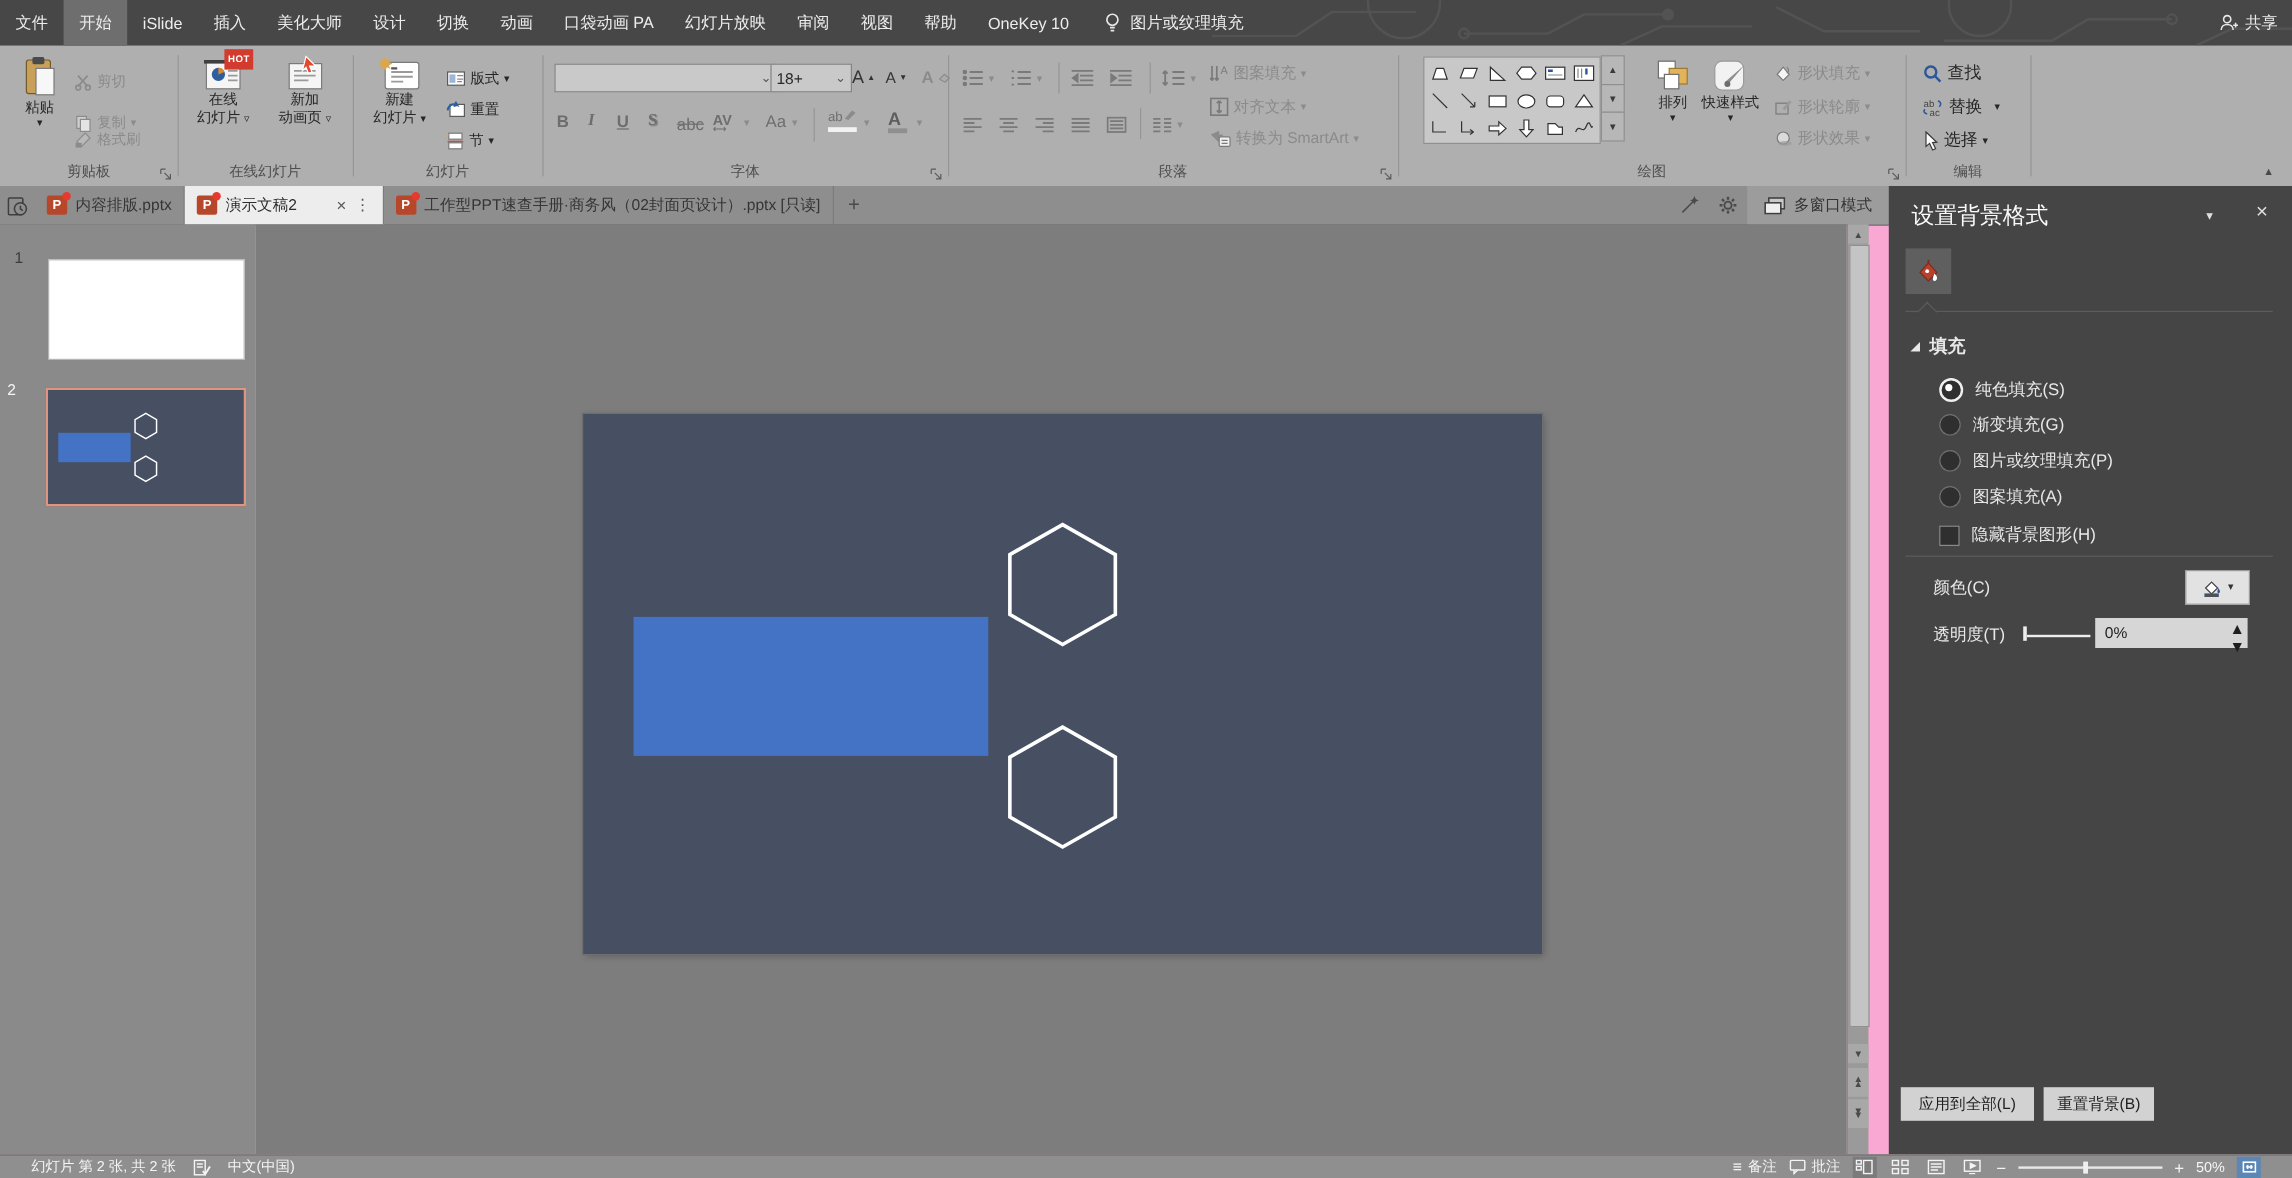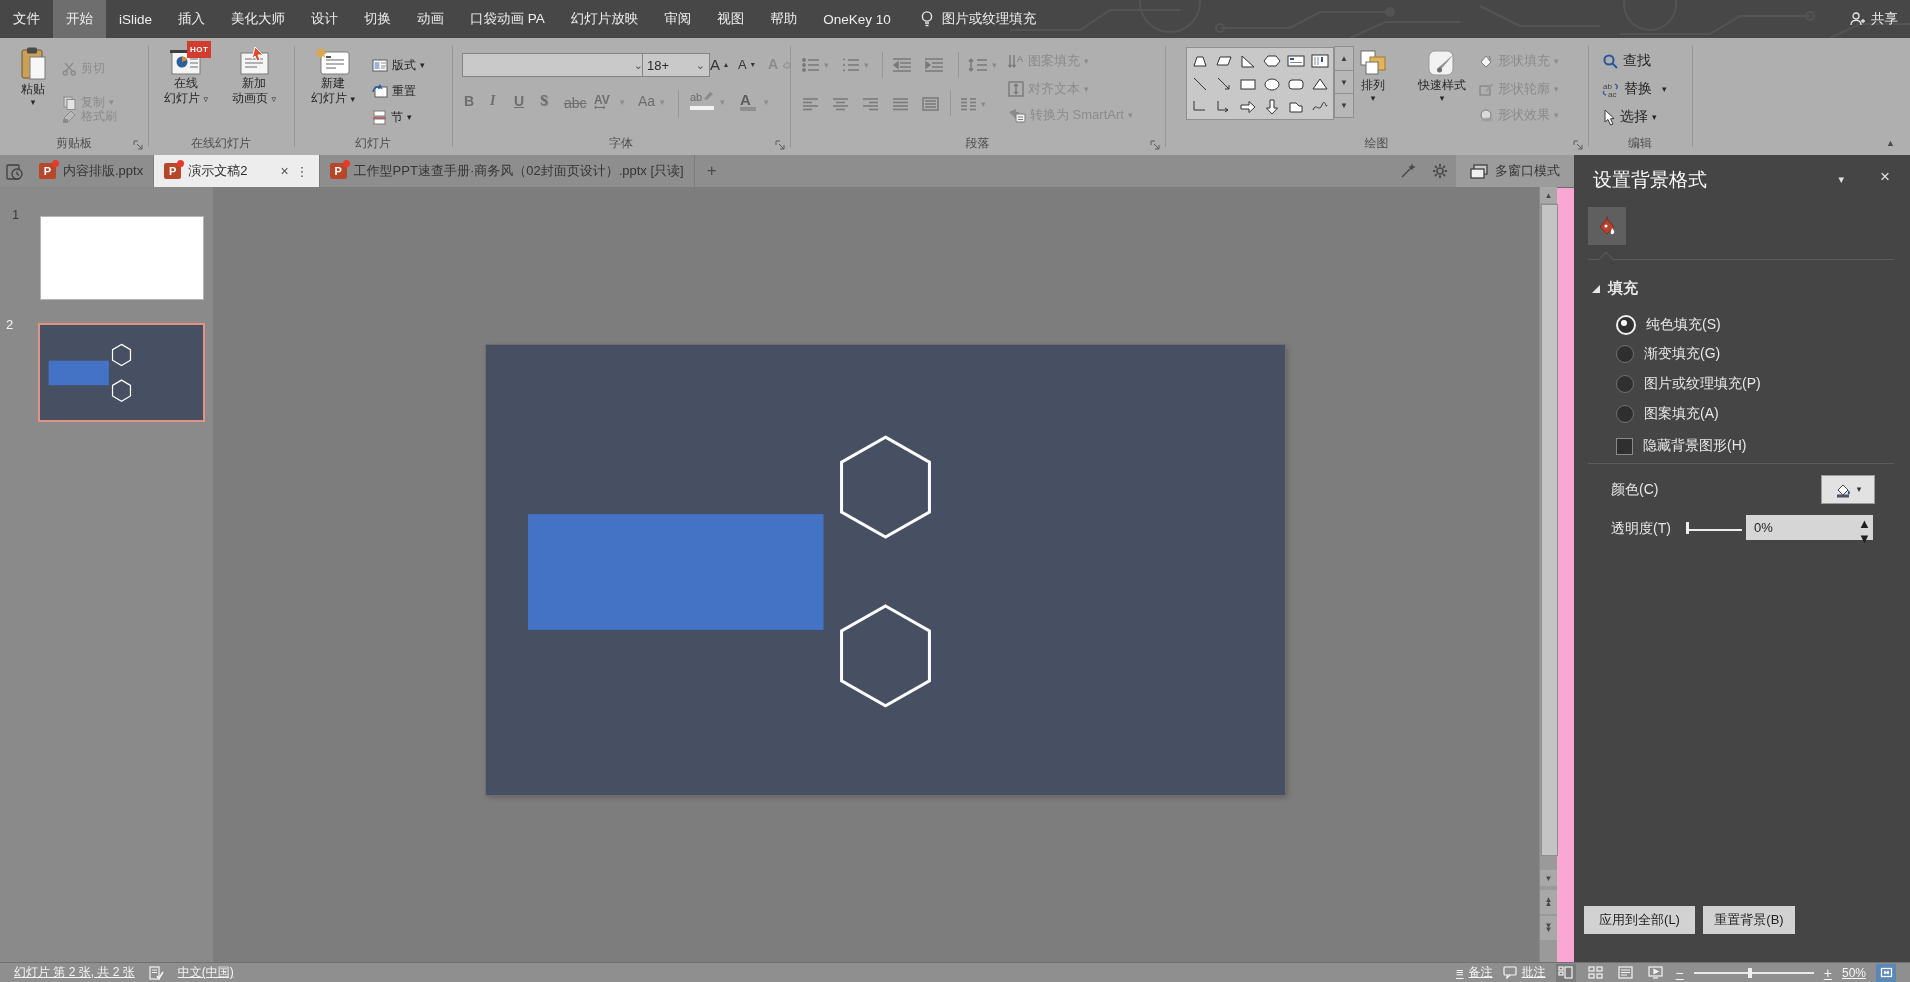--- a/index.html
+++ b/index.html
@@ -71,21 +71,21 @@
   .prow-label{position:absolute;font-size:14px;color:#E8E8E8;white-space:nowrap;}
   .colorbtn{position:absolute;left:247px;top:320px;width:52px;height:27px;background:#E2E2E2;border:1px solid #9A9A9A;
             display:flex;align-items:center;justify-content:center;gap:4px;color:#333;}
   .transbox{position:absolute;left:172px;top:360px;width:127px;height:25px;background:#D6D6D6;color:#1E1E1E;
             font-size:13px;display:flex;align-items:center;padding-left:8px;box-sizing:border-box;}
   .spin{position:absolute;right:2px;top:1px;bottom:1px;width:13px;display:flex;flex-direction:column;}
   .pbtn{position:absolute;top:751px;height:28px;background:#D2D2D2;color:#1F1F1F;font-size:13px;
         display:flex;align-items:center;justify-content:center;white-space:nowrap;}
   
   .statusbar{position:absolute;left:0;right:0;bottom:0;height:20px;background:#8F8F8F;border-top:1px solid #6F6F6F;
-             color:#F4F4F4;font-size:12px;display:flex;align-items:center;gap:14px;padding:0 14px;box-sizing:border-box;text-decoration:underline;}
+             color:#F4F4F4;font-size:12px;display:flex;align-items:center;gap:14px;padding:0 26px;box-sizing:border-box;}
   .sbright{margin-left:auto;display:flex;align-items:center;gap:10px;}
   .viewico{display:flex;align-items:center;justify-content:center;width:20px;height:18px;}
   .viewico.on{background:#7B7B7B;}
   .num{position:absolute;font-size:13px;}
   .thumbbox{position:absolute;background:#FFF;}
 </style>
 </head>
 <body>
 
 <div id="app" style="--titlebar: #474747; --ribbon-bg: #AFAFAF; --accent-blue: #4472C4; --slide-bg: #475063; --panel-bg: #454545; --selection-border: #E0937F;">
@@ -485,21 +485,21 @@
             <svg width="20" height="20" viewBox="0 0 20 20" stroke="#333" fill="none">
               <path d="M3 13 C6 5, 9 16, 12 8 S16 13, 17 8"></path>
             </svg>
           </div>
       </div>
       <div class="gscroll" style="left:169px;top:9px;height:71px">
         <div>▲</div>
         <div>▼</div>
         <div>▼</div>
       </div>
-      <div class="bigbtn" style="left:186px;top:10px;width:44px">
+      <div class="bigbtn" style="left:207px;top:10px;width:44px">
         <svg width="30" height="30" viewBox="0 0 30 30">
           <rect x="3" y="3" width="14" height="14" fill="#FFF" stroke="#6E6E6E"></rect>
           <rect x="12" y="9" width="15" height="13" fill="#E3B35C" stroke="#9A7A30"></rect>
           <rect x="8" y="14" width="12" height="12" fill="#FFF" stroke="#6E6E6E"></rect>
         </svg>
         <span>排列</span>
         <span class="caret">▾</span>
       </div>
       <div class="bigbtn" style="left:248px;top:10px;width:58px">
         <svg width="32" height="30" viewBox="0 0 32 30">

